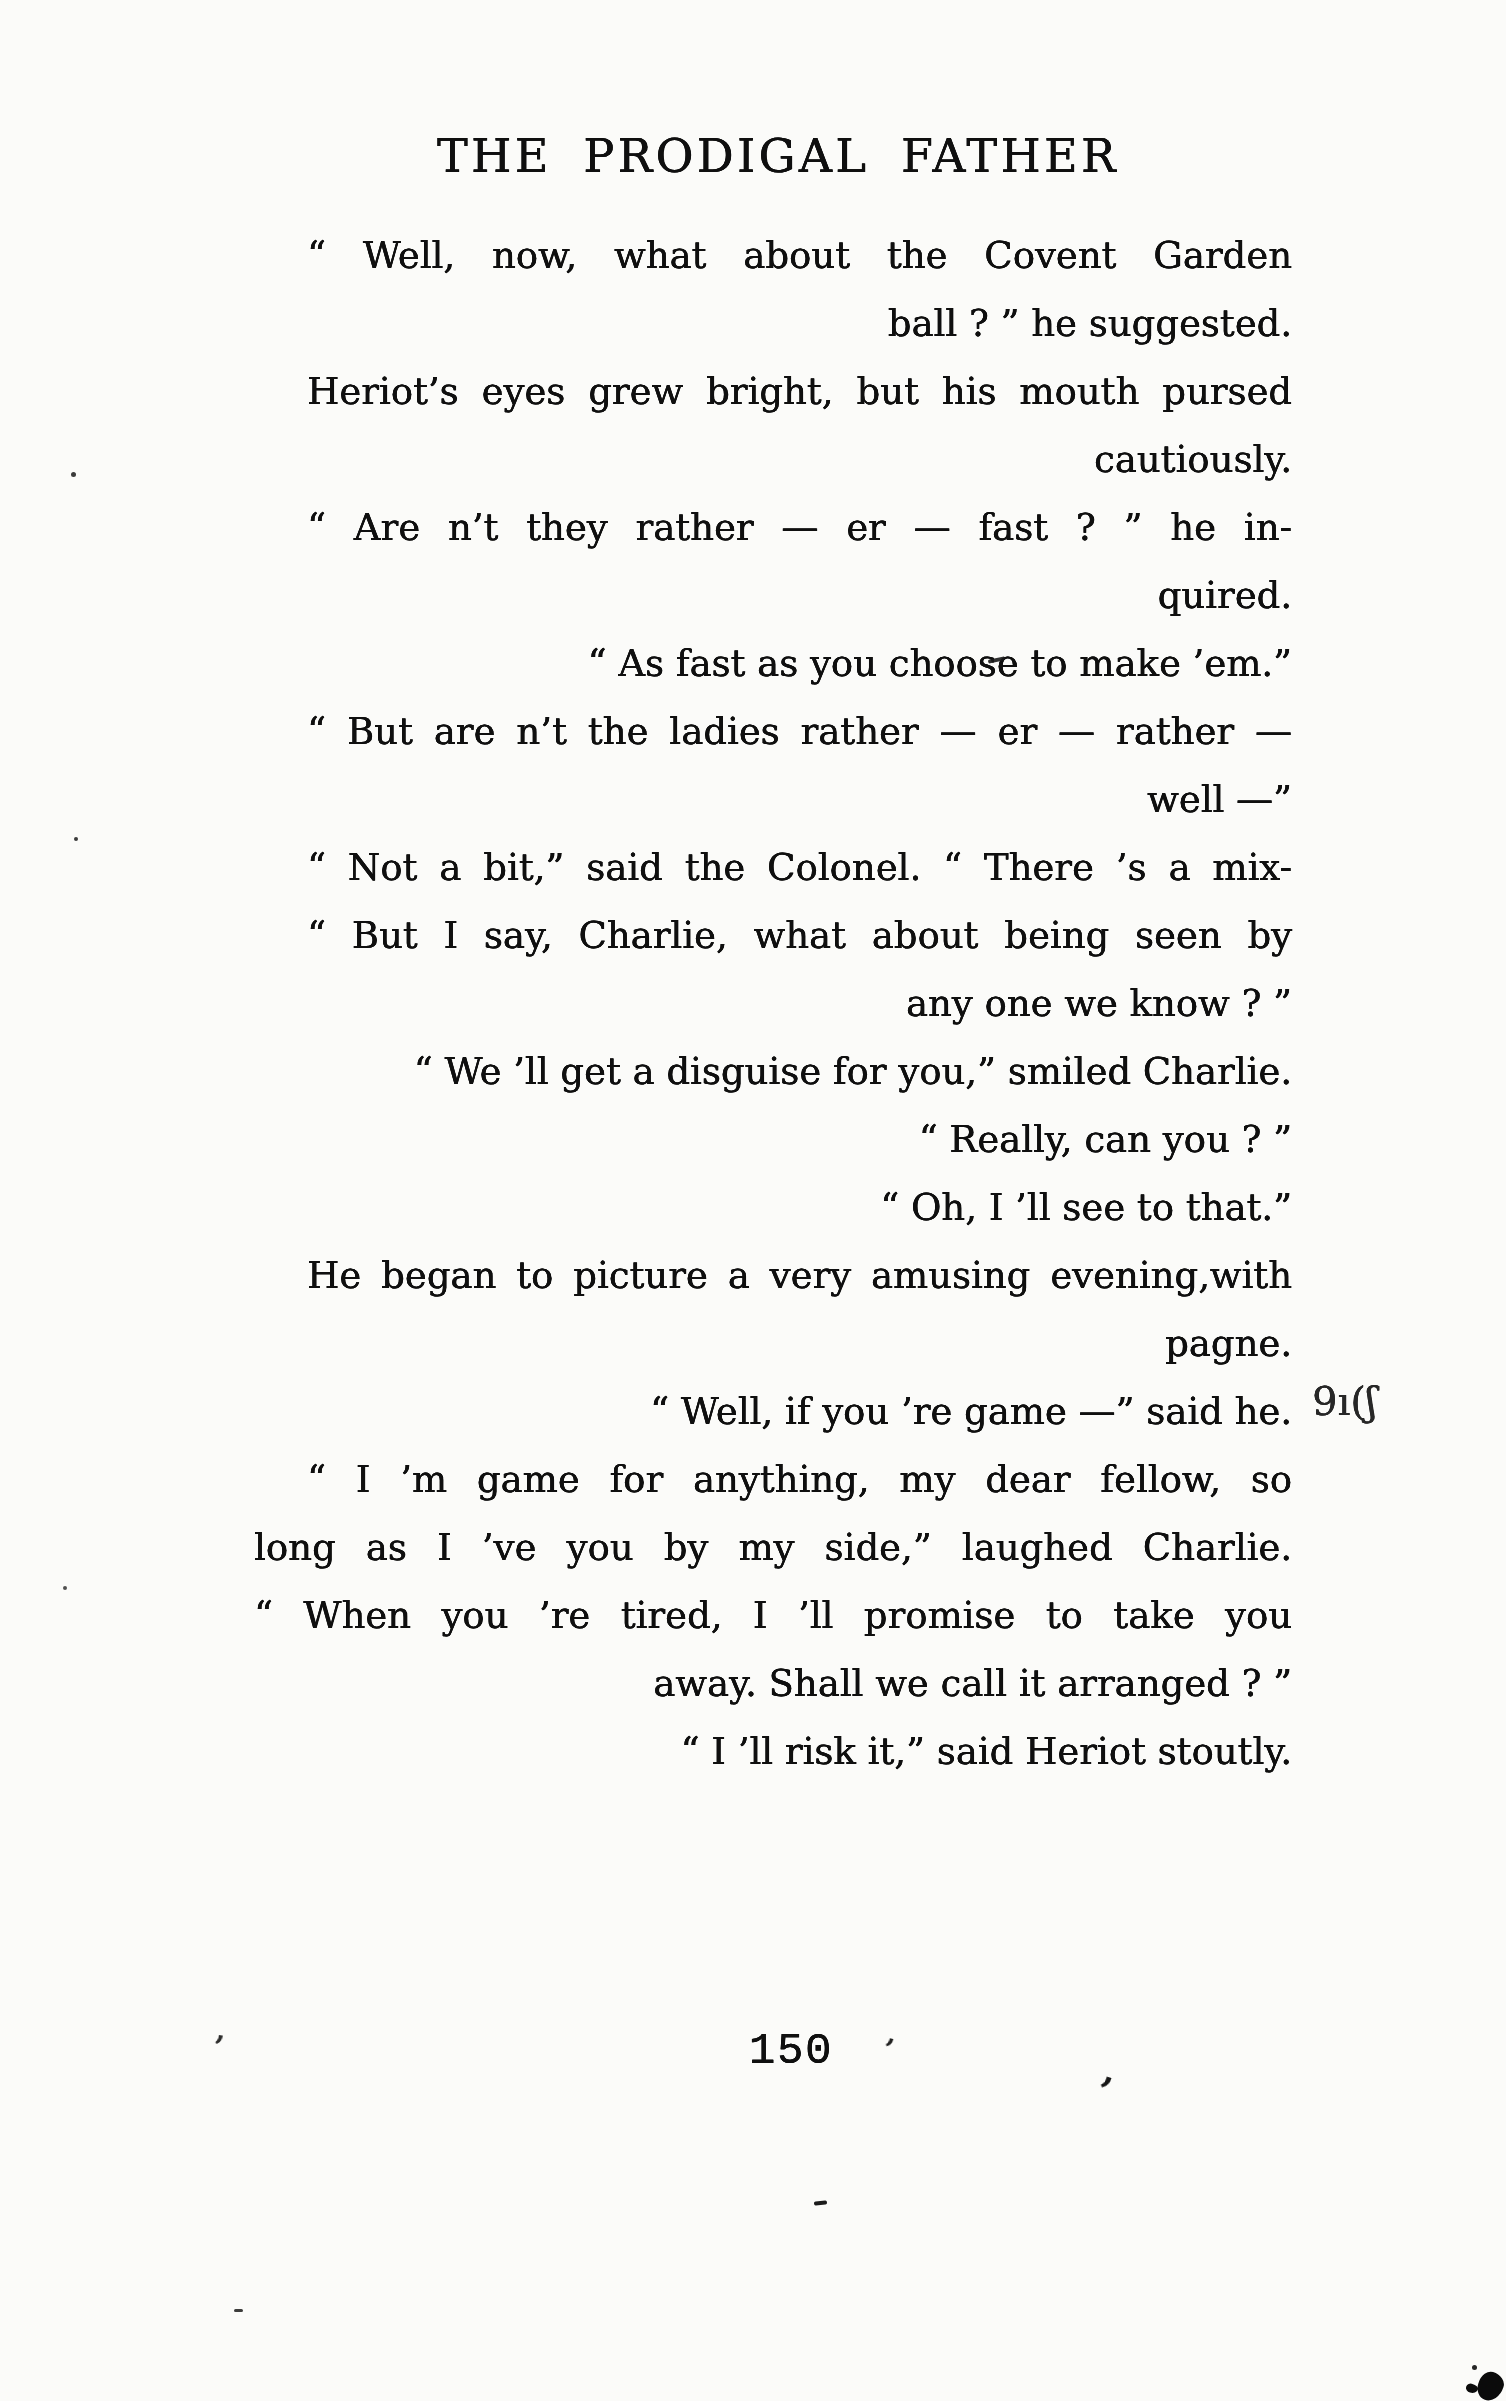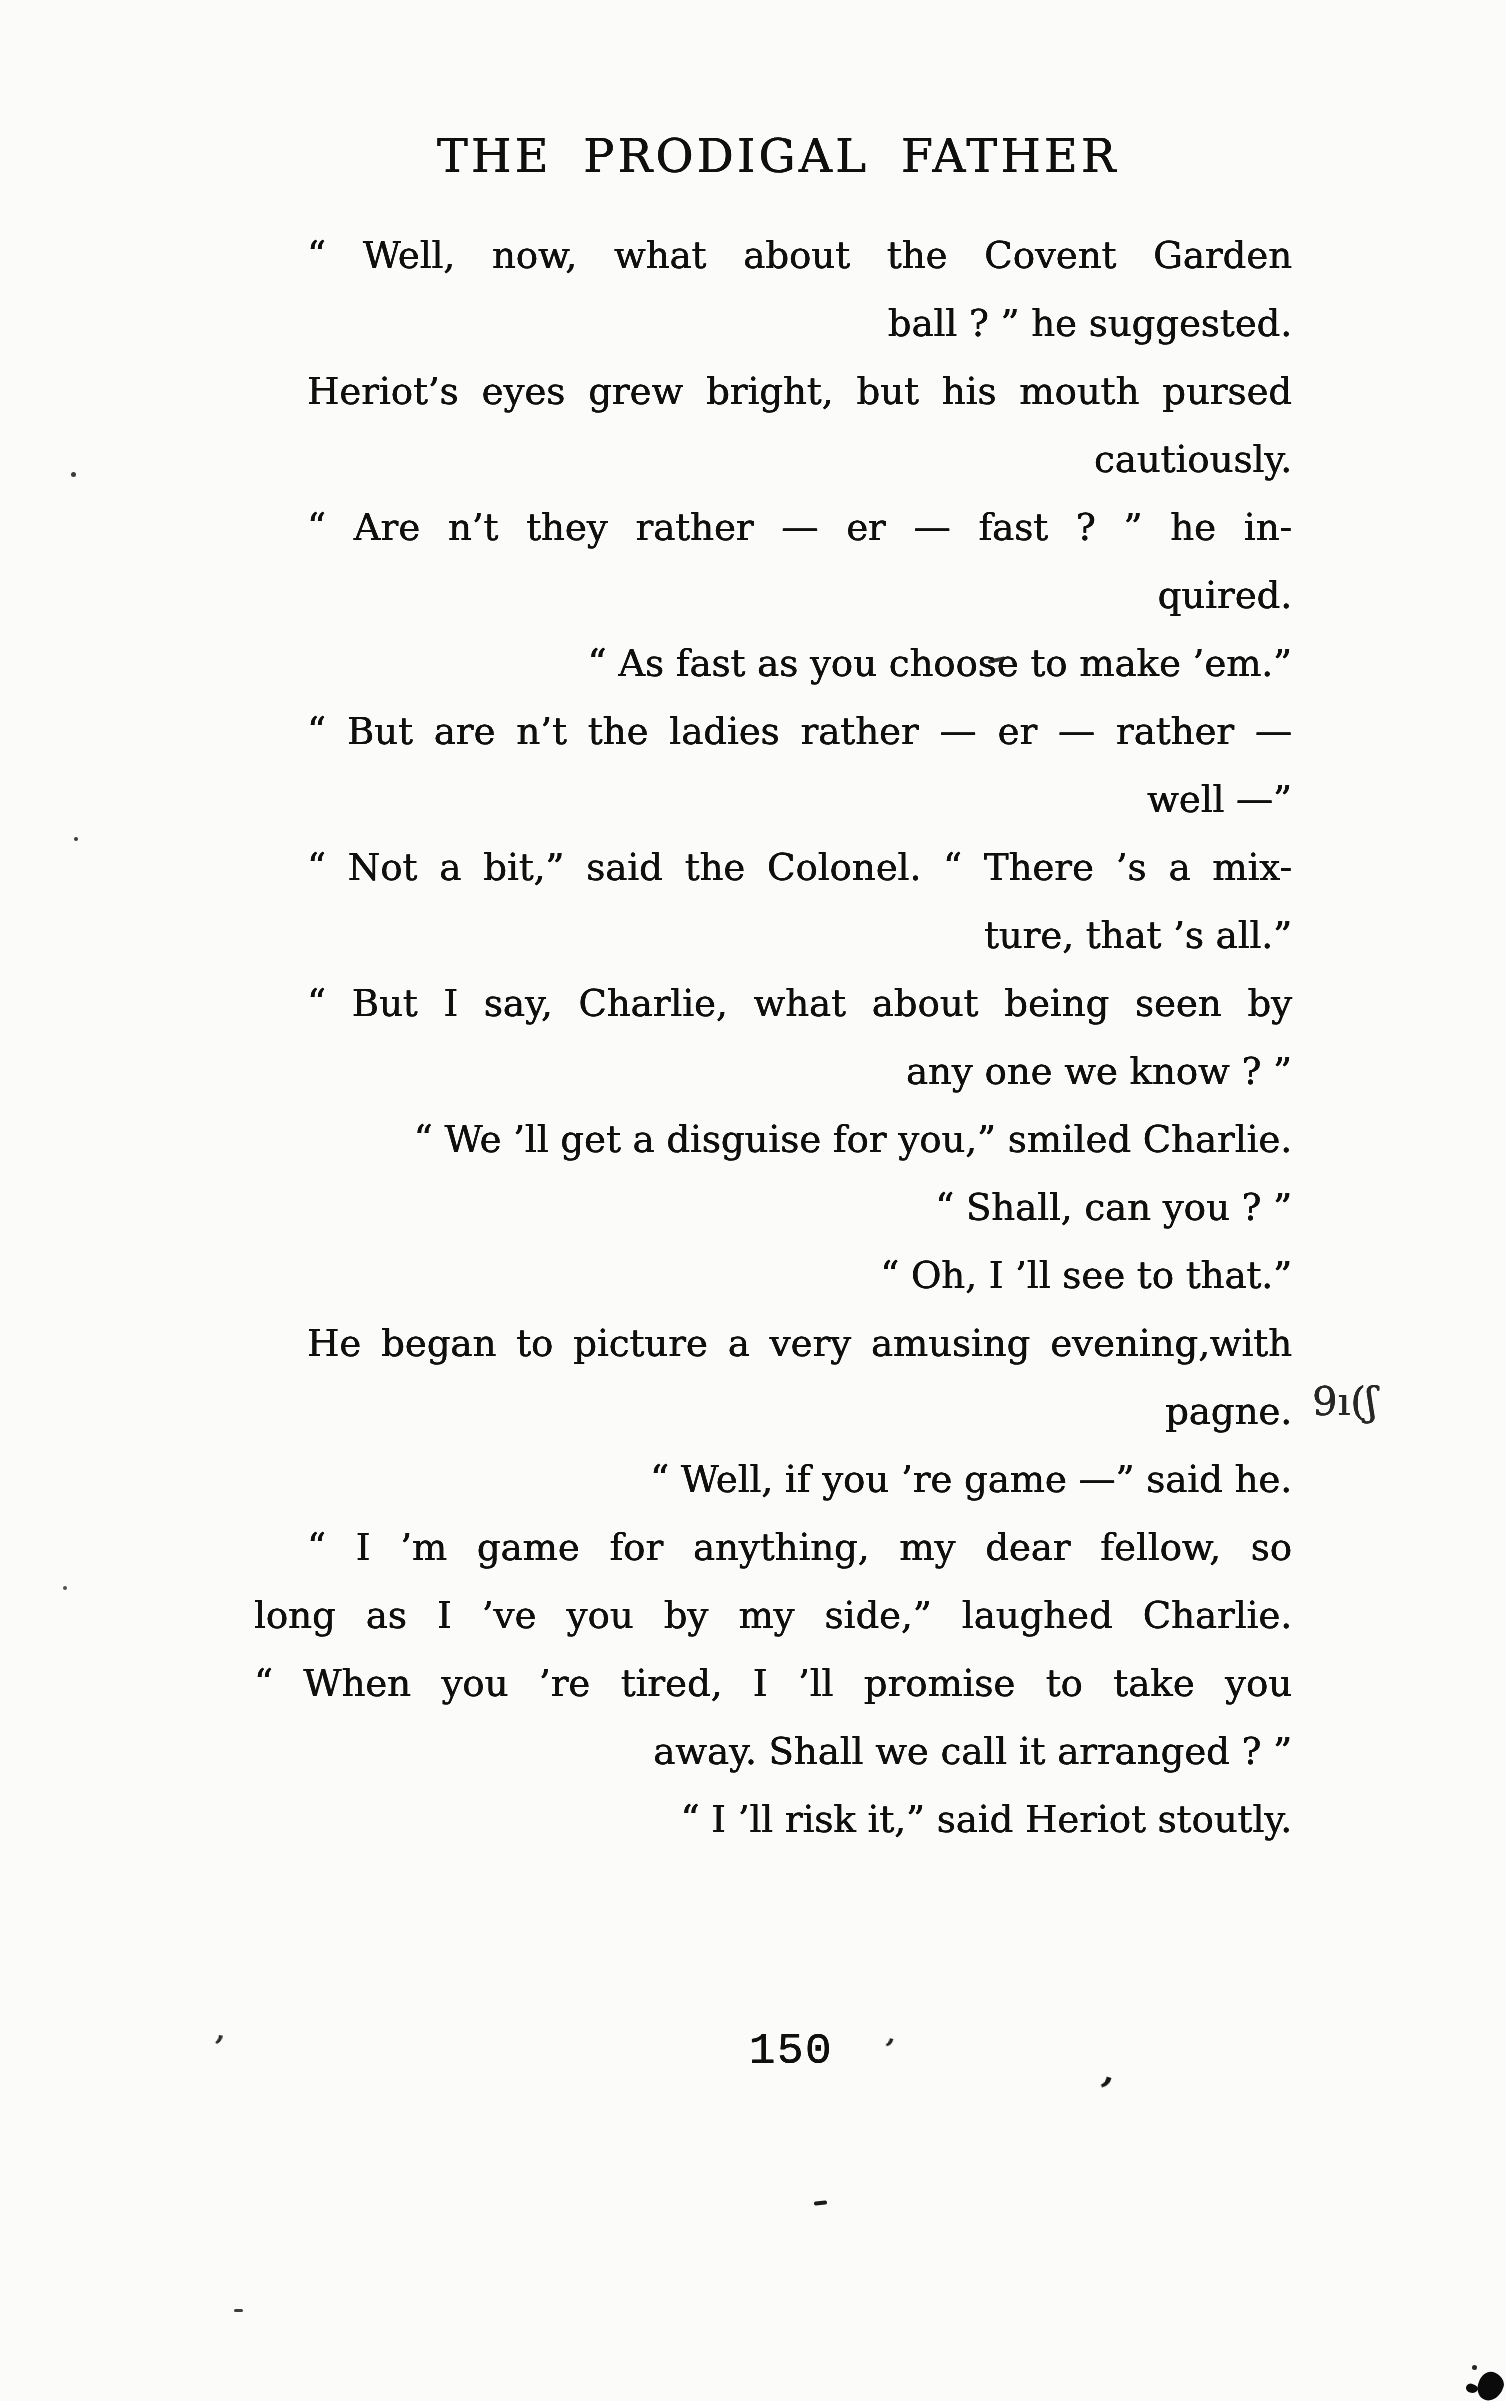--- a/index.html
+++ b/index.html
@@ -96,25 +96,24 @@
       <div class="line indent just">“ Well, now, what about the Covent Garden</div>
       <div class="line">ball ? ” he suggested.</div>
       <div class="line indent just">Heriot’s eyes grew bright, but his mouth pursed</div>
       <div class="line">cautiously.</div>
       <div class="line indent just">“ Are n’t they rather — er — fast ? ” he in-</div>
       <div class="line">quired.</div>
       <div class="line indent">“ As fast as you choose to make ’em.”</div>
       <div class="line indent just">“ But are n’t the ladies rather — er — rather —</div>
       <div class="line">well —”</div>
       <div class="line indent just">“ Not a bit,” said the Colonel.  “ There ’s a mix-</div>
-      <div class="line">ture, that ’s all.”</div>
       <div class="line indent just">“ But I say, Charlie, what about being seen by</div>
       <div class="line">any one we know ? ”</div>
       <div class="line indent">“ We ’ll get a disguise for you,” smiled Charlie.</div>
-      <div class="line indent">“ Shall, can you ? ”</div>
+      <div class="line indent">“ Really, can you ? ”</div>
       <div class="line indent">“ Oh, I ’ll see to that.”</div>
       <div class="line indent just">He began to picture a very amusing evening‚with</div>
       <div class="line">pagne.</div>
       <div class="line indent">“ Well, if you ’re game —” said he.</div>
       <div class="line indent just">“ I ’m game for anything, my dear fellow, so</div>
       <div class="line just">long as I ’ve you by my side,” laughed Charlie.</div>
       <div class="line just">“ When you ’re tired, I ’ll promise to take you</div>
       <div class="line">away.  Shall we call it arranged ? ”</div>
       <div class="line indent">“ I ’ll risk it,” said Heriot stoutly.</div>
     </div>

